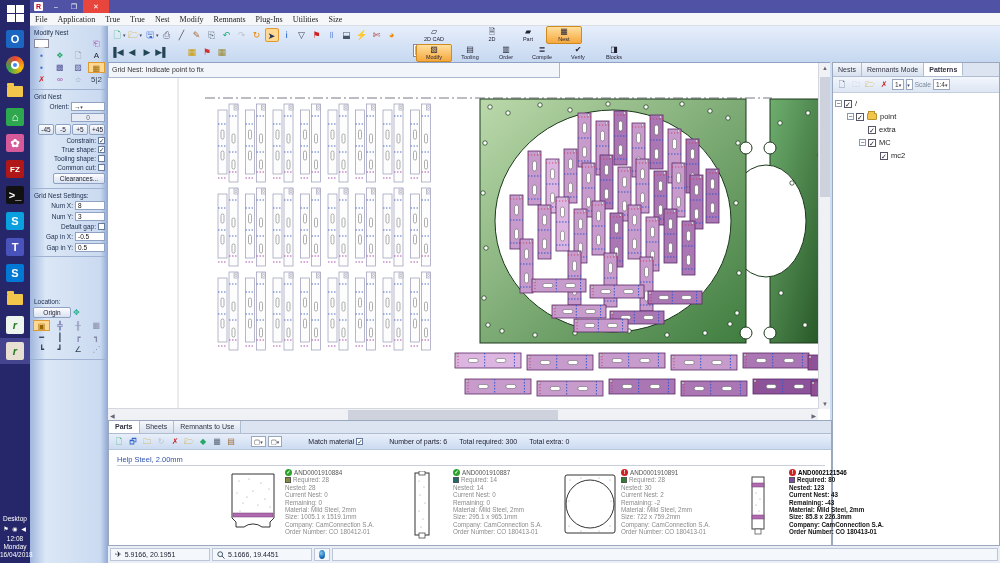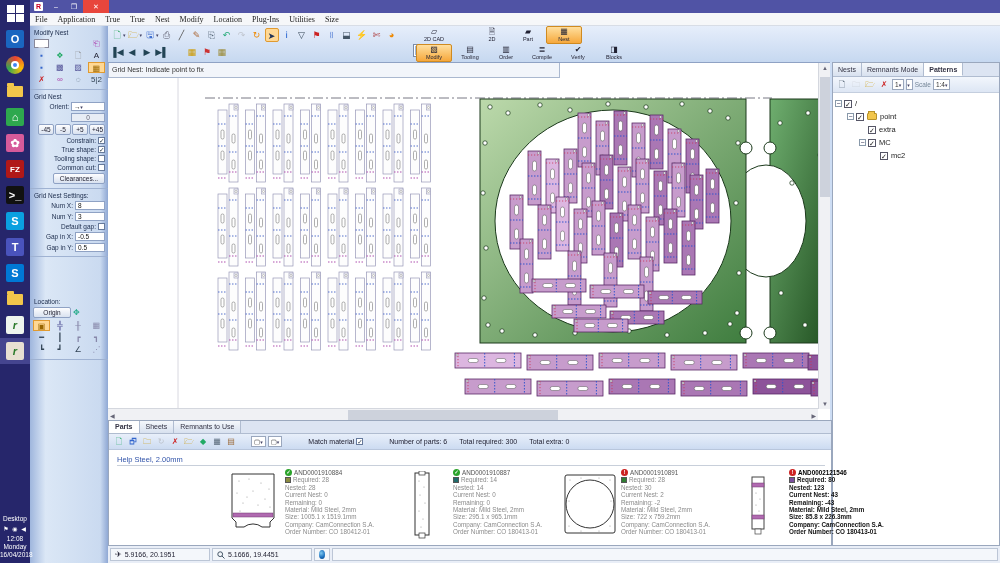--- a/index.html
+++ b/index.html
@@ -198,21 +198,21 @@
   </div>
 </div>
 
 <div id="menubar">
     <span>File</span>
     <span>Application</span>
     <span>True</span>
     <span>True</span>
     <span>Nest</span>
     <span>Modify</span>
-    <span>Location</span>
+    <span>Remnants</span>
     <span>Plug-Ins</span>
     <span>Utilities</span>
     <span>Size</span>
   </div>
 
 <div id="toolzone">
   <div id="tb-row1">
       <span class="ti" style="color: rgb(51, 170, 102);">🗋</span>
       <span class="drop">▾</span>
       <span class="ti" style="color: rgb(204, 153, 0);">🗁</span>

